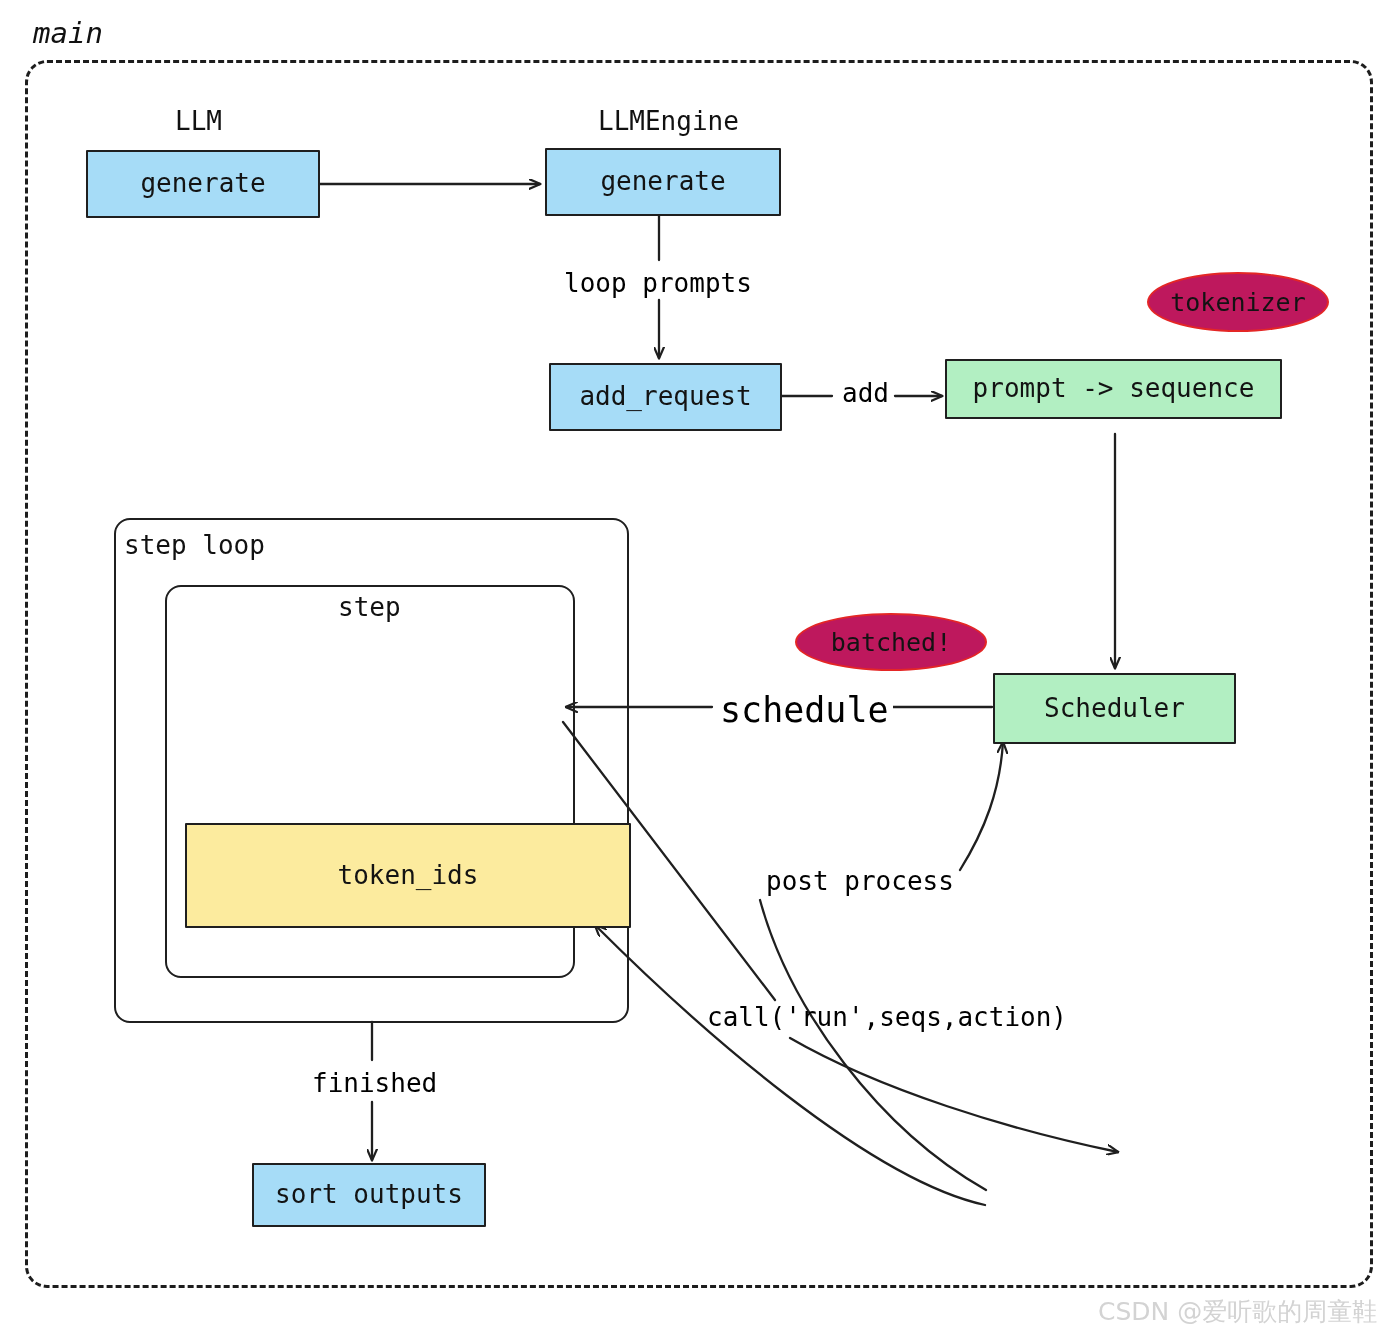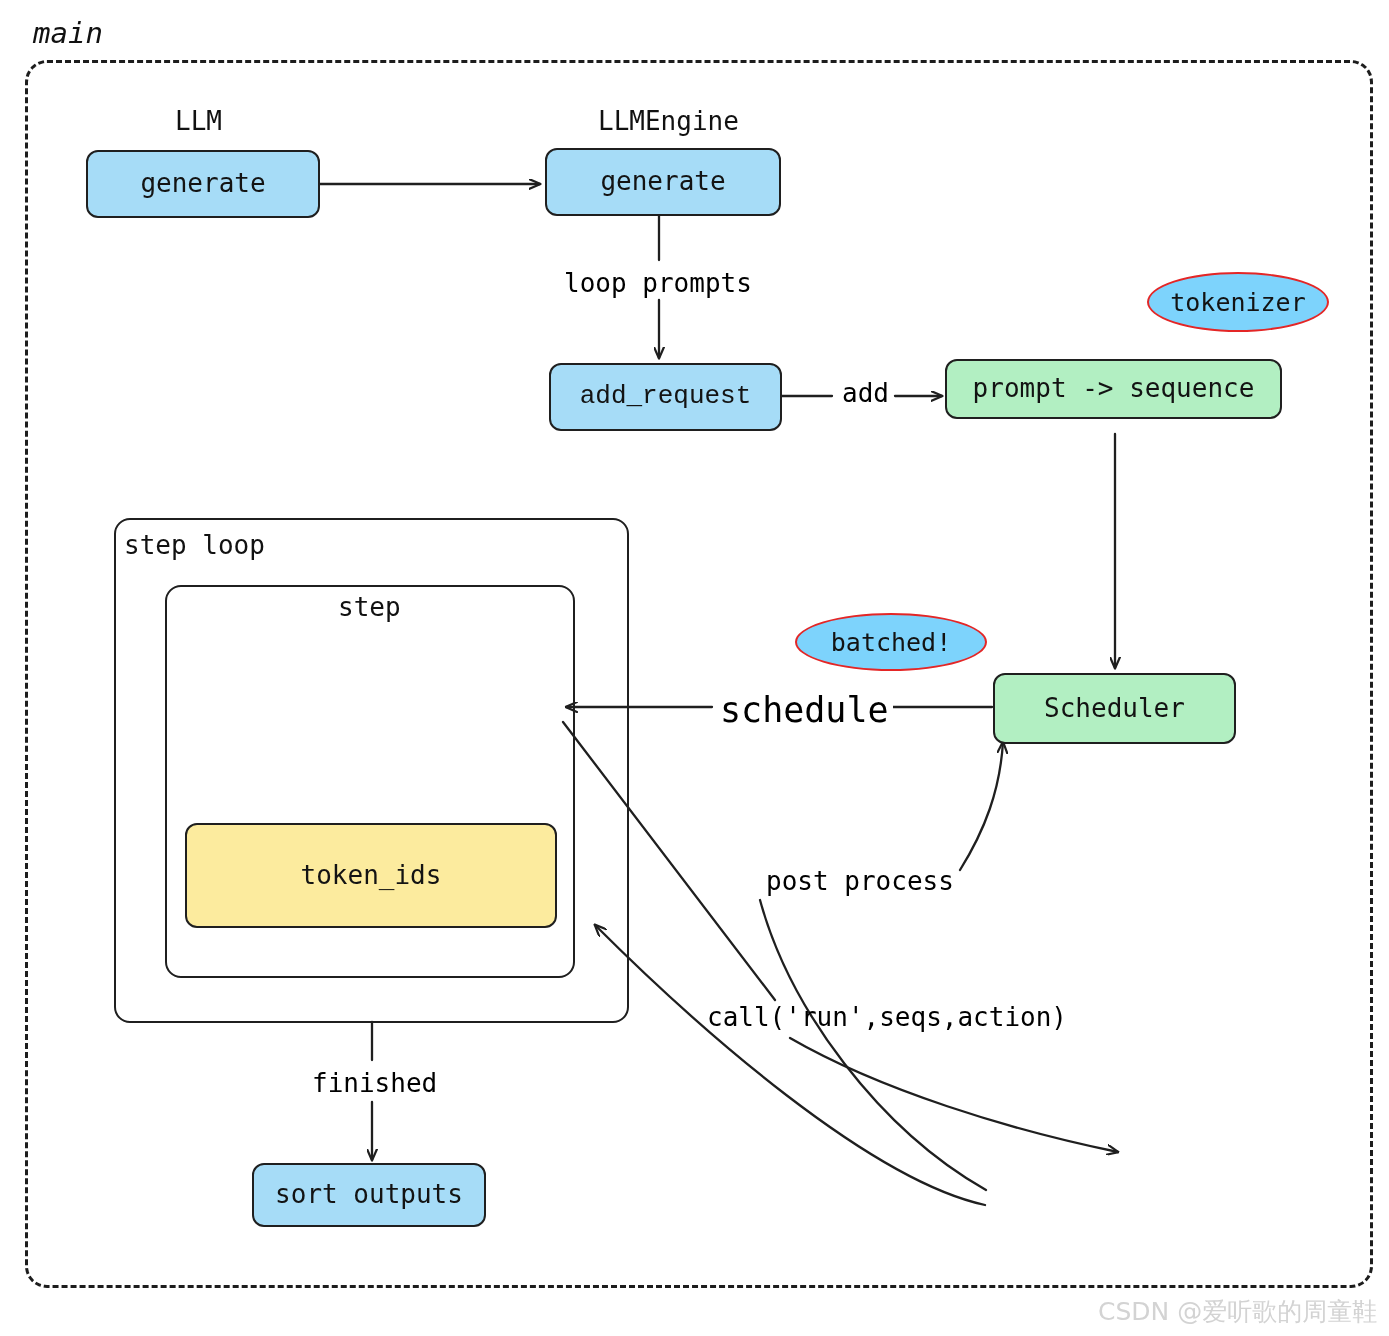--- a/index.html
+++ b/index.html
@@ -19,21 +19,21 @@
     position: absolute;
     left: 0; top: 0;
     width: 1389px;
     height: 1336px;
     pointer-events: none;
   }
   .node {
     position: absolute;
     box-sizing: border-box;
     border: 2.5px solid #1f1f1f;
-    border-radius: 12px;
+    border-radius: 1px;
     display: flex;
     align-items: center;
     justify-content: center;
     text-align: center;
     color: #131313;
     font-family: "DejaVu Sans Mono", "Liberation Mono", monospace;
     line-height: 1.22;
     white-space: pre;
   }
   .node.blue   { background: #a6dcf7; }
@@ -72,21 +72,21 @@
   }
   .ellipse {
     position: absolute;
     box-sizing: border-box;
     border: 2.5px solid #e42626;
     border-radius: 50%;
     display: flex;
     align-items: center;
     justify-content: center;
     color: #131313;
-    background: #7dd3fc;
+    background: #be185d;
     font-family: "DejaVu Sans Mono", "Liberation Mono", monospace;
     white-space: pre;
   }
   .watermark {
     position: absolute;
     color: #d3d3d3;
     font-family: "DejaVu Sans", "Liberation Sans", sans-serif;
     font-size: 25px;
     white-space: pre;
   }
@@ -148,28 +148,28 @@
   <div class="container" style="left:114px; top:518px; width:515px; height:505px;"></div>
   <div class="grouplabel" style="left:124px; top:530px; font-size:26px;">step loop</div>
 
   <div class="container" style="left:165px; top:585px; width:410px; height:393px;"></div>
   <div class="grouplabel" style="left:338px; top:592px; font-size:26px;">step</div>
 
   <div class="node blue" style="left:86px; top:150px; width:234px; height:68px; font-size:26px;">generate</div>
 
   <div class="node blue" style="left:545px; top:148px; width:236px; height:68px; font-size:26px;">generate</div>
 
-  <div class="node blue" style="left:549px; top:363px; width:233px; height:68px; font-size:26px;font-family:Liberation Mono, monospace;">add_request</div>
+  <div class="node blue" style="left:549px; top:363px; width:233px; height:68px; font-size:26px;">add_request</div>
 
   <div class="node green" style="left:945px; top:359px; width:337px; height:60px; font-size:26px;">prompt -&gt; sequence</div>
 
   <div class="node green" style="left:993px; top:673px; width:243px; height:71px; font-size:26px;">Scheduler</div>
 
 
-  <div class="node yellow" style="left:185px; top:823px; width:372px; height:105px; font-size:26px;">token_ids</div>
+  <div class="node yellow" style="left:185px; top:823px; width:446px; height:105px; font-size:26px;">token_ids</div>
 
   <div class="node blue" style="left:252px; top:1163px; width:234px; height:64px; font-size:26px;">sort outputs</div>
 
 
   <div class="ellipse" style="left:1147px; top:272px; width:182px; height:60px; font-size:25px;">tokenizer</div>
 
   <div class="ellipse" style="left:795px; top:613px; width:192px; height:58px; font-size:25px;">batched!</div>
 
   <div class="edgelabel" style="left:560px; top:268px; font-size:26px;">loop prompts</div>
 

